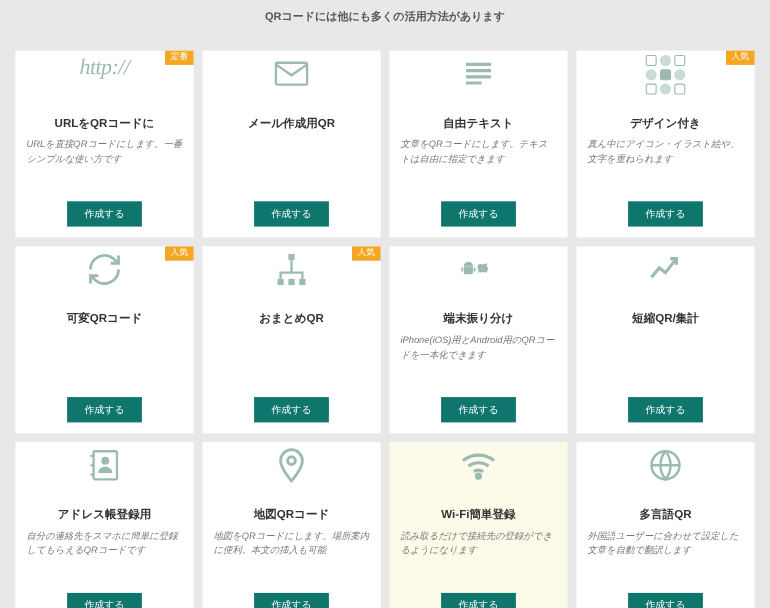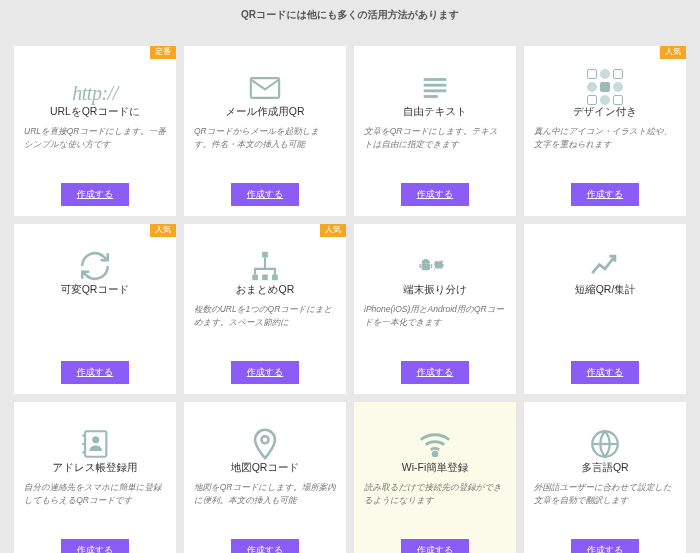--- a/index.html
+++ b/index.html
@@ -39,57 +39,56 @@
       font-size: 8px;
       color: #fff;
       padding: 2px 5px;
       line-height: 1.1;
     }
     .badge.orange { background: #f5a623; }
     .icon-area {
       height: 55px;
       width: 100%;
       display: flex;
-      align-items: flex-end;
+      align-items: flex-start;
       justify-content: center;
       margin-top: 4px;
     }
     .icon-area svg { width: 34px; height: 34px; }
     .http-text {
       font-family: Georgia, serif;
       font-style: italic;
       font-size: 20px;
       color: #9bbab3;
       letter-spacing: -0.5px;
     }
     .card-title {
       font-size: 10.5px;
-      font-weight: 400;
+      font-weight: 700;
       color: #333;
       text-align: center;
       margin-bottom: 6px;
     }
     .card-desc {
       font-size: 8.5px;
       color: #777;
       text-align: left;
       line-height: 1.5;
       width: 100%;
       flex: 1;
       font-style: italic;
     }
     .btn {
-      background: #8b5cf6;
+      background: #0f766e;
       color: #fff;
       font-size: 9px;
       padding: 5px 16px;
       border: none;
       cursor: pointer;
       margin-top: auto;
-      text-decoration: underline;
     }
     .qr-design {
       display: grid;
       grid-template-columns: repeat(3, 10px);
       grid-template-rows: repeat(3, 10px);
       gap: 3px;
     }
     .qr-design span {
       width: 10px; height: 10px;
       border: 1px solid #9bbab3;
@@ -116,21 +115,20 @@
     </div>
 
     <div class="card">
       <div class="icon-area">
         <svg viewBox="0 0 24 24" fill="none" stroke="#9bbab3" stroke-width="1.5">
             <rect x="2" y="5" width="20" height="14" rx="1"></rect>
             <path d="M2 6l10 7 10-7"></path>
           </svg>
       </div>
       <div class="card-title">メール作成用QR</div>
-      <div class="card-desc">QRコードからメールを起動します。件名・本文の挿入も可能</div>
       <button class="btn">作成する</button>
     </div>
 
     <div class="card">
       <div class="icon-area">
         <svg viewBox="0 0 24 24" fill="none" stroke="#9bbab3" stroke-width="2">
             <line x1="4" y1="6" x2="20" y2="6"></line>
             <line x1="4" y1="10" x2="20" y2="10"></line>
             <line x1="4" y1="14" x2="20" y2="14"></line>
             <line x1="4" y1="18" x2="14" y2="18"></line>
@@ -180,21 +178,20 @@
       <div class="icon-area">
         <svg viewBox="0 0 24 24" fill="#9bbab3">
             <rect x="10" y="2" width="4" height="4"></rect>
             <rect x="3" y="18" width="4" height="4"></rect>
             <rect x="10" y="18" width="4" height="4"></rect>
             <rect x="17" y="18" width="4" height="4"></rect>
             <path d="M12 6v6M5 18v-4h14v4M12 12v2" stroke="#9bbab3" stroke-width="1.5" fill="none"></path>
           </svg>
       </div>
       <div class="card-title">おまとめQR</div>
-      <div class="card-desc">複数のURLを1つのQRコードにまとめます。スペース節約に</div>
       <button class="btn">作成する</button>
     </div>
 
     <div class="card">
       <div class="icon-area">
         <svg viewBox="0 0 48 24" fill="#9bbab3">
             <g>
               <rect x="5" y="8" width="12" height="10" rx="2"></rect>
               <circle cx="8" cy="6" r="1"></circle>
               <circle cx="14" cy="6" r="1"></circle>

